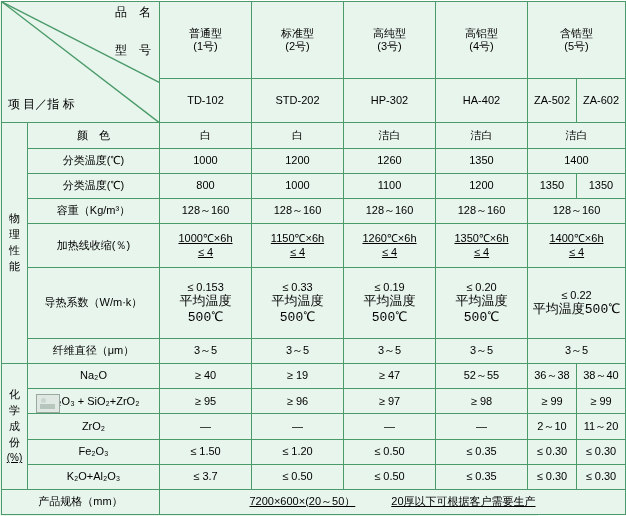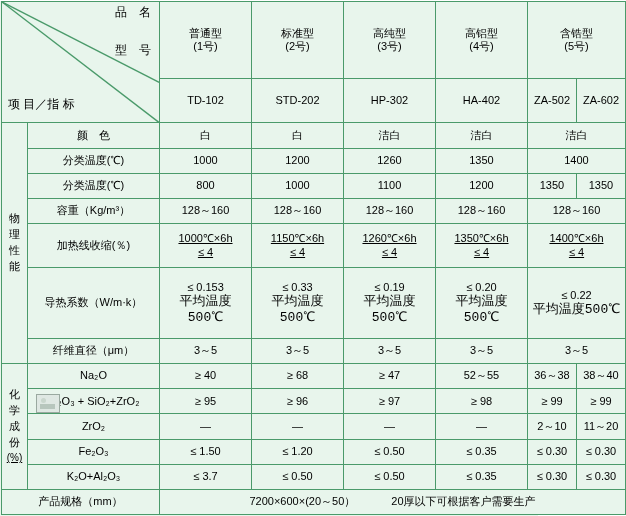--- a/index.html
+++ b/index.html
@@ -87,20 +87,21 @@
   }
   .corner .lbl-item {
     bottom: 10px;
     left: 6px;
   }
   .hdr {
     font-size: 12px;
   }
   .prodline {
     font-size: 12px;
+    text-decoration: underline;
   }
   .prodline .gap {
     display: inline-block;
     width: 36px;
   }
   .note-icon {
     position: absolute;
     left: 36px;
     top: 393px;
     width: 22px;
@@ -289,21 +290,21 @@
       <tr>
         <td class="vert-label" rowspan="5">
           <span>化</span>
           <span>学</span>
           <span>成</span>
           <span>份</span>
           <span class="small">(%)</span>
         </td>
         <td class="rowhead">Na₂O</td>
         <td>≥ 40</td>
-        <td>≥ 68</td>
+        <td>≥ 19</td>
         <td>≥ 47</td>
         <td>52～55</td>
         <td>36～38</td>
         <td>38～40</td>
       </tr>
 
       <tr>
         <td class="rowhead">Al₂O₃ + SiO₂+ZrO₂</td>
         <td>≥ 95</td>
         <td>≥ 96</td>

